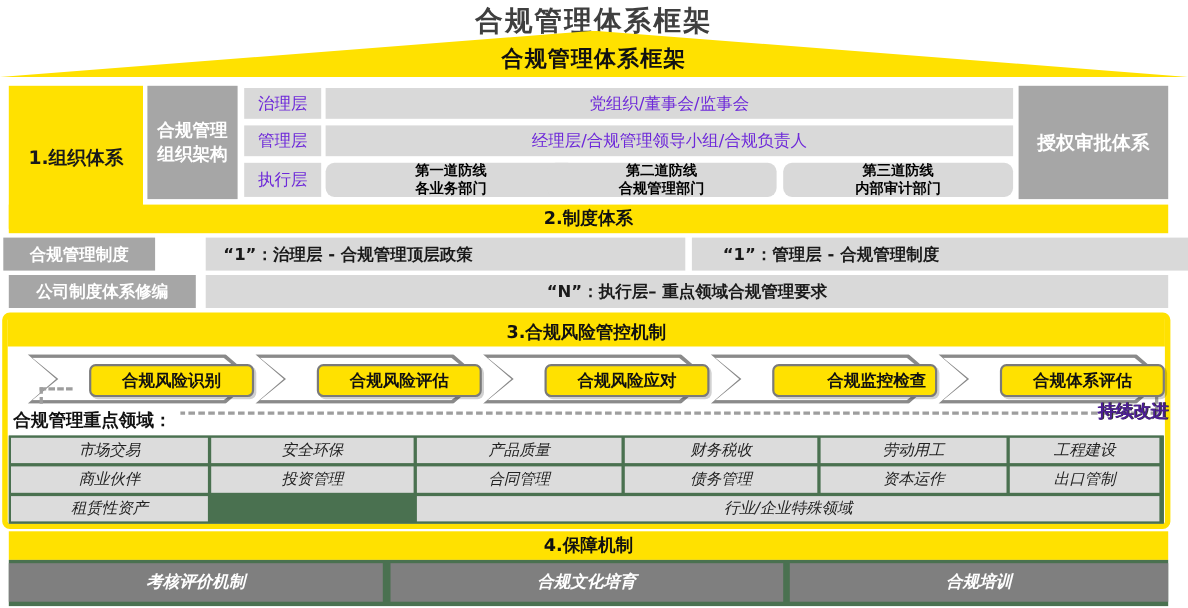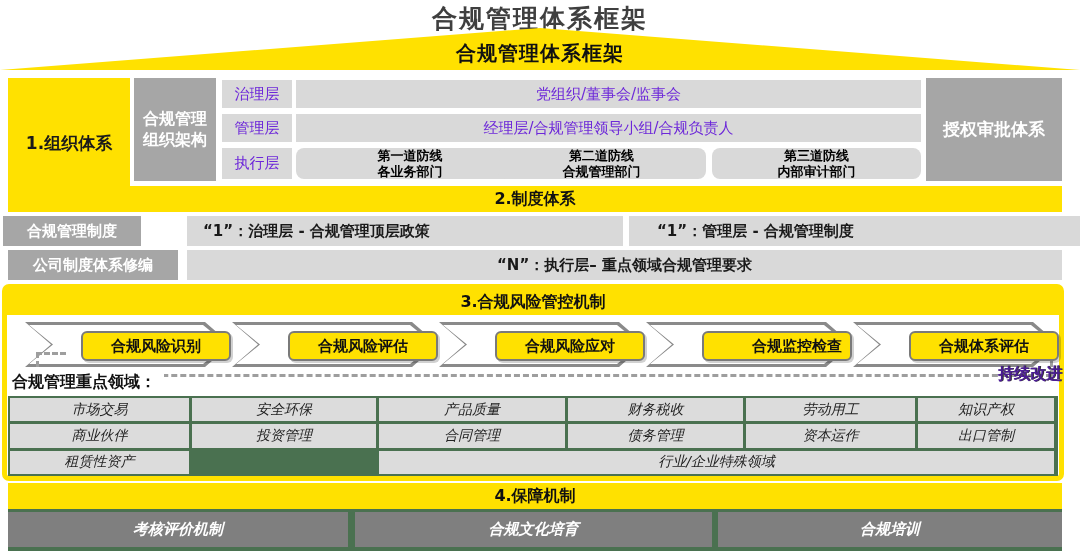--- a/index.html
+++ b/index.html
@@ -151,21 +151,21 @@
 
   <div class="abs" id="focus-title">合规管理重点领域：</div>
   <div class="abs" id="loop-label">持续改进</div>
 
   <div class="abs" id="focus-grid">
     <div class="gcell">市场交易</div>
     <div class="gcell">安全环保</div>
     <div class="gcell">产品质量</div>
     <div class="gcell">财务税收</div>
     <div class="gcell">劳动用工</div>
-    <div class="gcell">知识产权</div>
+    <div class="gcell">工程建设</div>
 
     <div class="gcell">商业伙伴</div>
     <div class="gcell">投资管理</div>
     <div class="gcell">合同管理</div>
     <div class="gcell">债务管理</div>
     <div class="gcell">资本运作</div>
 
     <div class="gcell">出口管制</div>
     <div class="gcell">租赁性资产</div>
     <div class="gcell gspan">行业/企业特殊领域</div>

